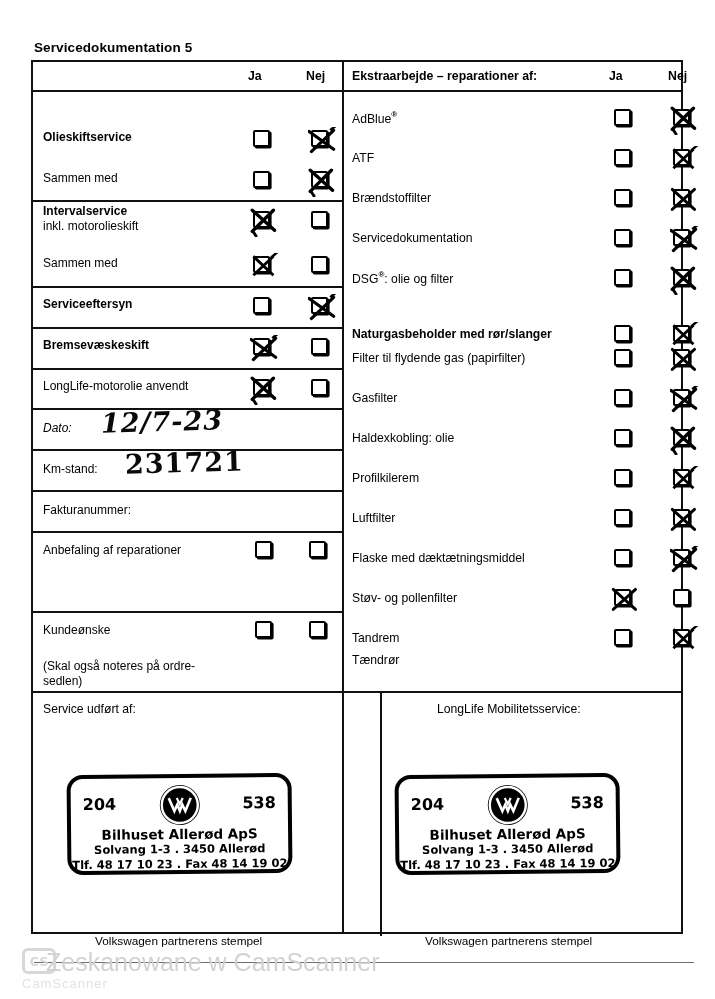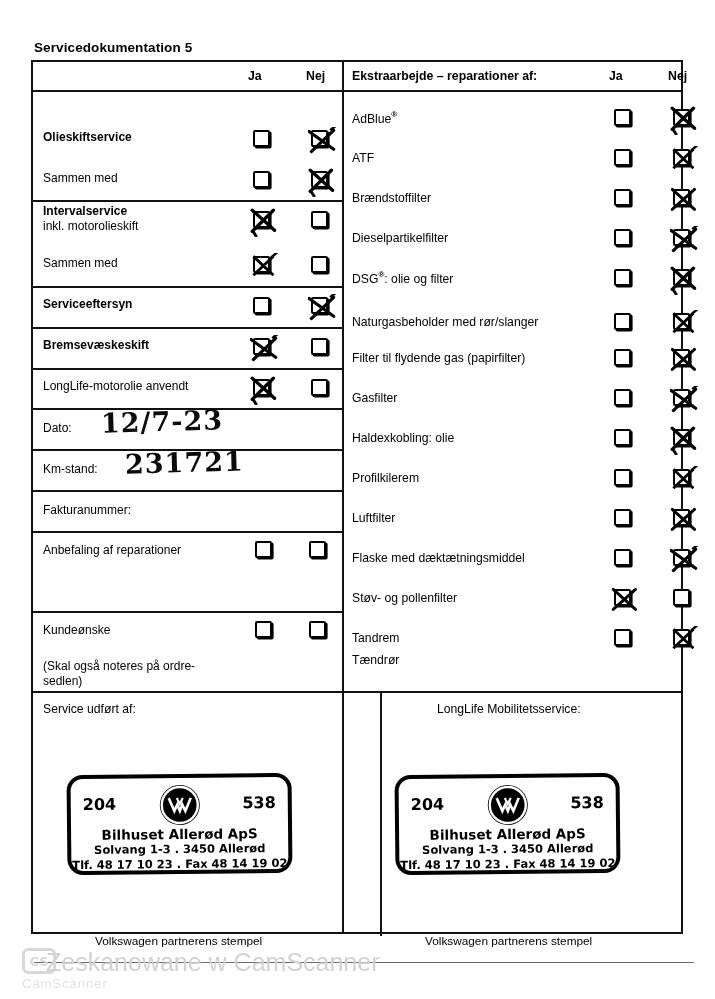--- a/index.html
+++ b/index.html
@@ -247,21 +247,21 @@
           <div class="lbl" style="top: 12px;">LongLife-motorolie anvendt</div>
           <div class="cb cb-ja-l" style="top: 12px;">
             <svg class="mark" width="29" height="29" viewBox="0 0 26 26" aria-hidden="true">
               <path d="M2 2 L22 20 M21 2 L2 21" stroke="#000" stroke-width="3" fill="none" stroke-linecap="round"></path>
               <path d="M2 20 L6 26" stroke="#000" stroke-width="2.6" fill="none"></path>
             </svg>
           </div>
           <div class="cb cb-nej-l" style="top: 12px;"></div>
         </div>
         <div class="sep" style="top: 387px;"></div>
-        <div class="lrow" style="top: 346px; height: 56px;">
+        <div class="lrow" style="top: 346px; height: 56px; font-style: italic;">
           <div class="lbl" style="top: 13px;">Dato:</div>
           <div class="hand" style="left: 68px; top: -2px;">12/7-23</div>
         </div>
         <div class="sep" style="top: 428px;"></div>
         <div class="lrow" style="top: 387px; height: 41px;">
           <div class="lbl" style="top: 13px;">Km-stand:</div>
           <div class="hand" style="left: 92px; top: -2px;">231721</div>
         </div>
         <div class="sep" style="top: 469px;"></div>
         <div class="lrow" style="top: 428px; height: 41px;">
@@ -308,40 +308,40 @@
         <div class="rrow" style="top: 116px;">
           <div class="lbl">Brændstoffilter</div>
           <div class="cb cb-ja-r" style="left: 272px; top: 11px;"></div>
           <div class="cb cb-nej-r" style="left: 331px; top: 11px;">
             <svg class="mark" width="29" height="29" viewBox="0 0 26 26" aria-hidden="true">
               <path d="M2 3 L22 21 M22 3 L2 21" stroke="#000" stroke-width="2.6" fill="none" stroke-linecap="round"></path>
             </svg>
           </div>
         </div>
         <div class="rrow" style="top: 156px;">
-          <div class="lbl">Dieselpartikelfilter</div>
+          <div class="lbl">Servicedokumentation</div>
           <div class="cb cb-ja-r" style="left: 272px; top: 11px;"></div>
           <div class="cb cb-nej-r" style="left: 331px; top: 11px;">
             <svg class="mark" width="29" height="29" viewBox="0 0 26 26" aria-hidden="true">
               <path d="M1 4 L23 20 M23 3 L3 22" stroke="#000" stroke-width="2.8" fill="none" stroke-linecap="round"></path>
               <path d="M20 3 L27 -3" stroke="#000" stroke-width="2.4" fill="none"></path>
             </svg>
           </div>
         </div>
         <div class="rrow" style="top: 196px;">
           <div class="lbl">DSG<sup>®</sup>: olie og filter</div>
           <div class="cb cb-ja-r" style="left: 272px; top: 11px;"></div>
           <div class="cb cb-nej-r" style="left: 331px; top: 11px;">
             <svg class="mark" width="29" height="29" viewBox="0 0 26 26" aria-hidden="true">
               <path d="M2 2 L22 20 M21 2 L2 21" stroke="#000" stroke-width="3" fill="none" stroke-linecap="round"></path>
               <path d="M2 20 L6 26" stroke="#000" stroke-width="2.6" fill="none"></path>
             </svg>
           </div>
         </div>
-        <div class="rrow" style="top: 240px;">
+        <div class="rrow" style="top: 252px; font-weight: bold;">
           <div class="lbl">Naturgasbeholder med rør/slanger</div>
           <div class="cb cb-ja-r" style="left: 272px; top: 11px;"></div>
           <div class="cb cb-nej-r" style="left: 331px; top: 11px;">
             <svg class="mark" width="29" height="29" viewBox="0 0 26 26" aria-hidden="true">
               <path d="M3 3 L21 20 M21 3 L3 20" stroke="#000" stroke-width="2.5" fill="none"></path>
               <path d="M19 4 L26 -2" stroke="#000" stroke-width="2.2" fill="none"></path>
             </svg>
           </div>
         </div>
         <div class="rrow" style="top: 276px;">

